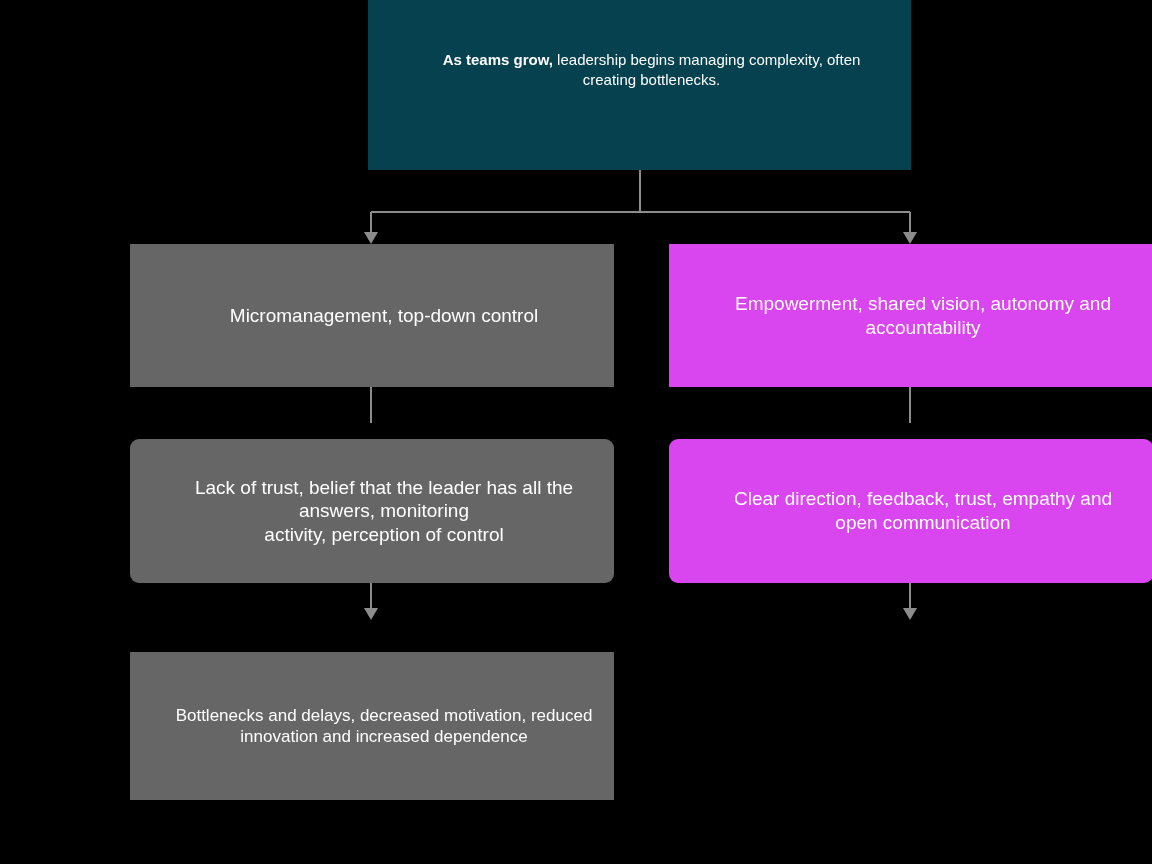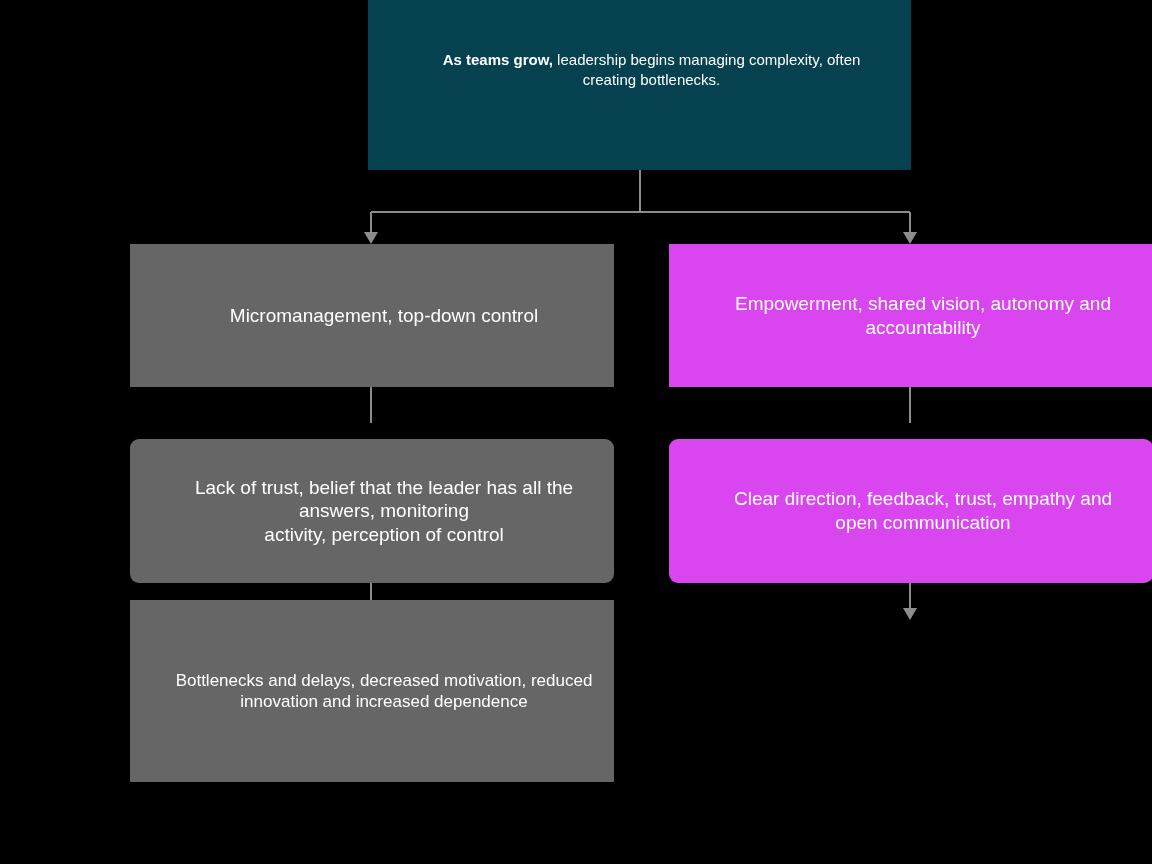--- a/index.html
+++ b/index.html
@@ -78,21 +78,21 @@
   }
   
   .col-right {
     left: 669px;
     width: 484px;
     background: #d946ef;
   }
 
   .row-1 { top: 244px; height: 143px; }
   .row-2 { top: 439px; height: 144px; border-radius: 9px; }
-  .row-3 { top: 600px; height: 182px; }
+  .row-3 { top: 652px; height: 148px; }
 
   .row-1 .node-text,
   .row-2 .node-text {
     font-size: 19px;
     line-height: 1.24;
   }
   .row-3 .node-text {
     font-size: 17px;
     line-height: 1.26;
   }

